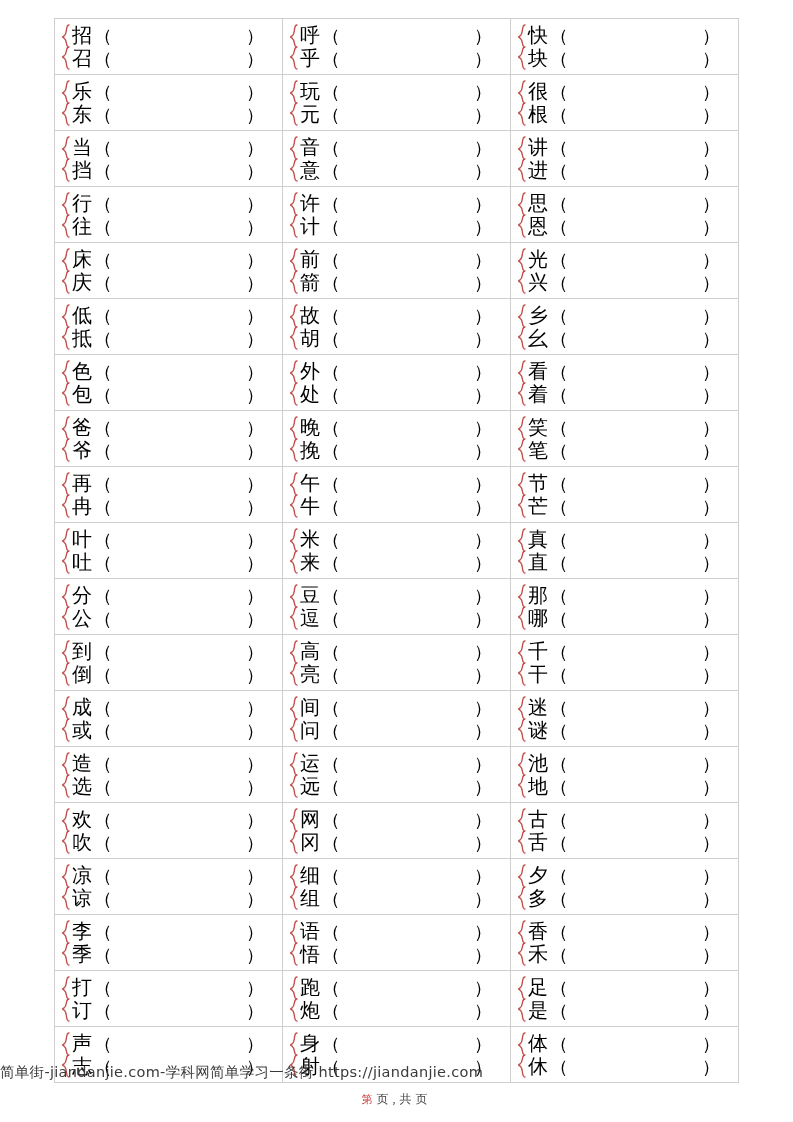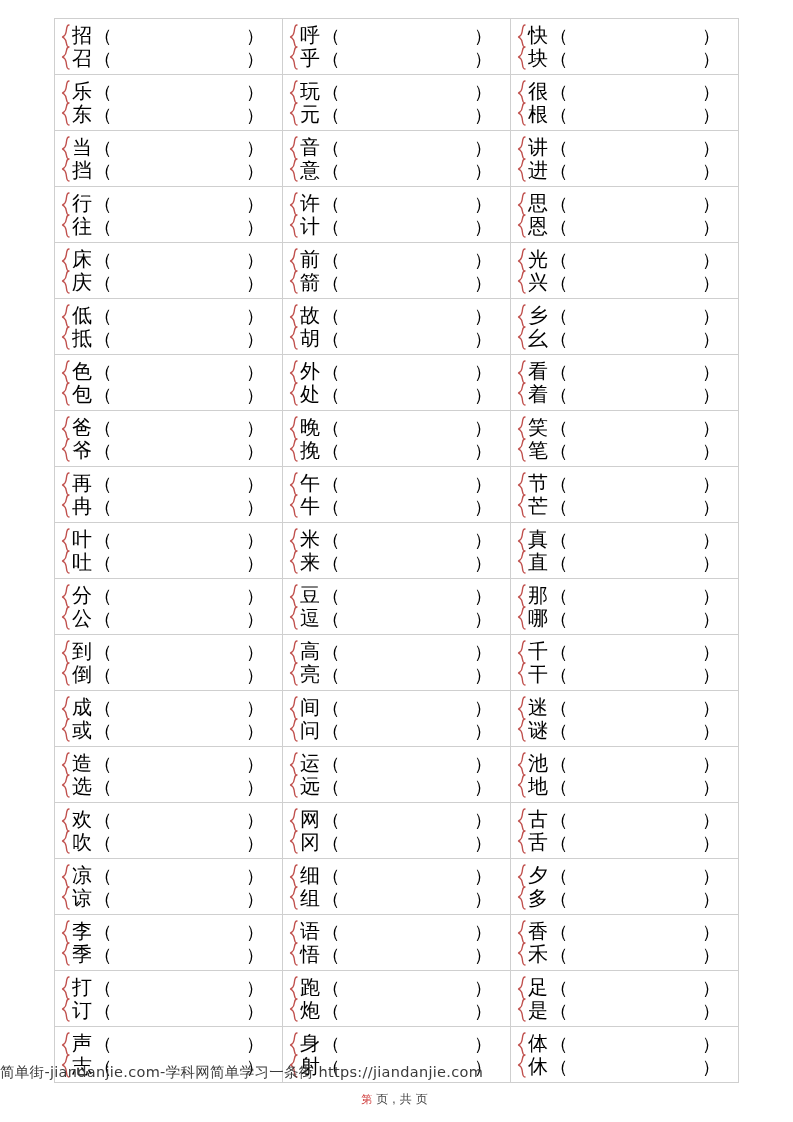--- a/index.html
+++ b/index.html
@@ -91,21 +91,21 @@
     color: #3a3a3a;
     letter-spacing: 0.3px;
   }
   .pagenum {
     position: absolute;
     left: 0;
     right: 0;
     bottom: 14px;
     text-align: center;
     font-size: 12px;
-    font-family: Liberation Sans, sans-serif;
+    font-family: Liberation Serif, serif;
     color: #444;
   }
   .pagenum .redmark {
     color: #cf3a3a;
     font-size: 11px;
     margin-right: 4px;
   }
   .pagenum .seg { letter-spacing: 4px; }
 </style>
 </head>

